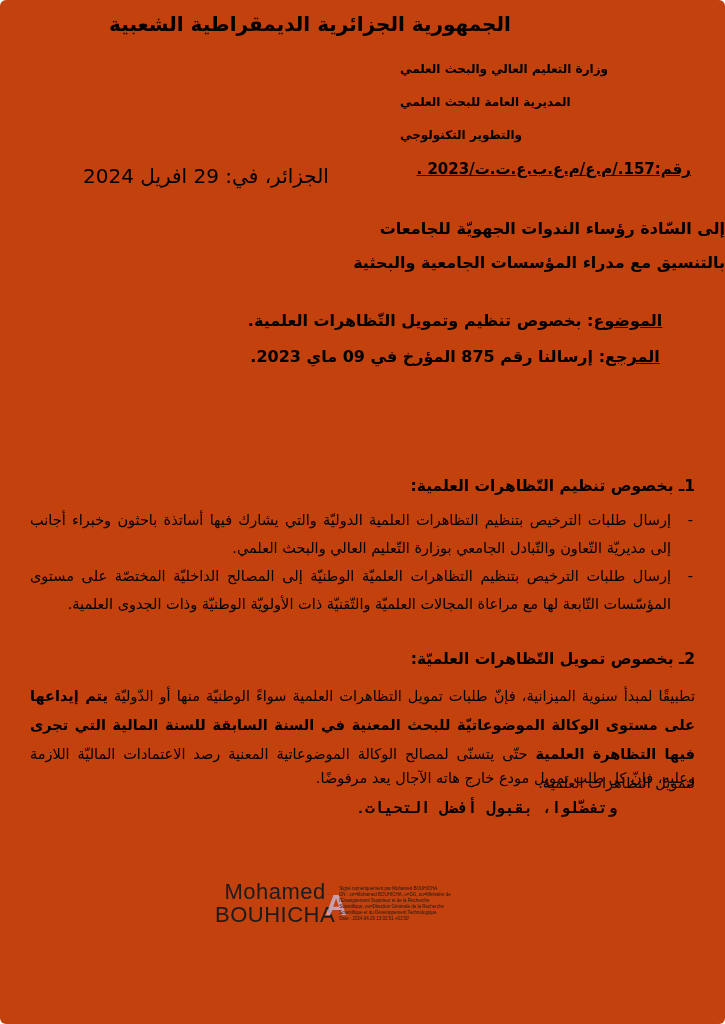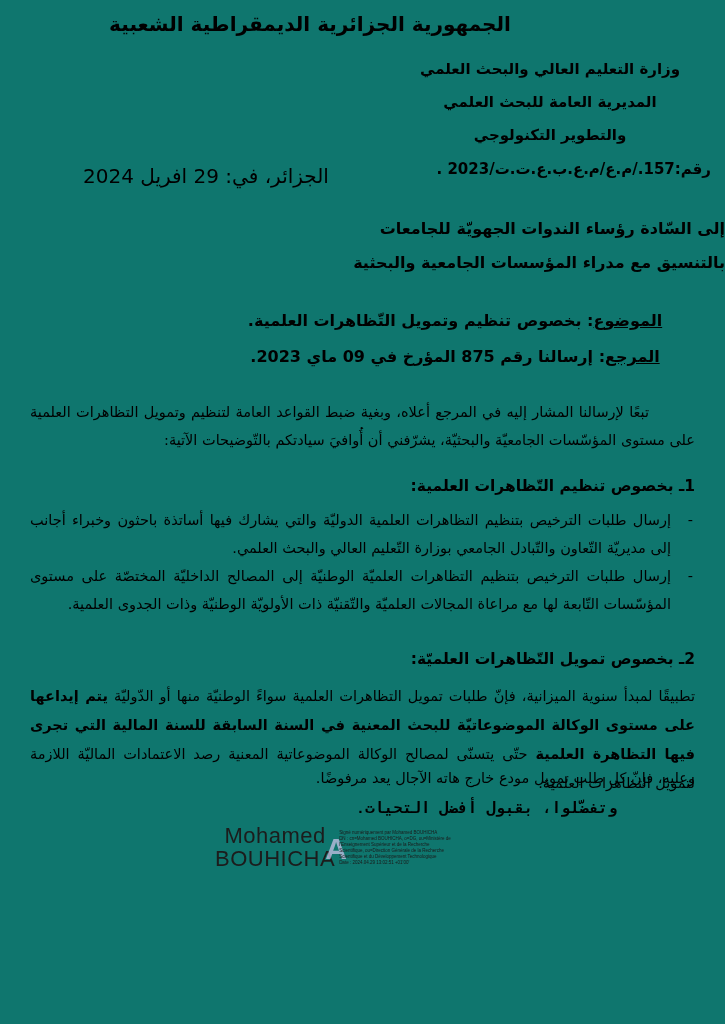--- a/index.html
+++ b/index.html
@@ -1,35 +1,36 @@
 <!DOCTYPE html>
 <html lang="ar" dir="rtl"><head>
 <meta charset="utf-8">
 <style>
   html,body{margin:0;padding:0;background:#ffffff;}
   .page{
     position:relative;
     width:725px;height:1024px;
-    background:#0f766e;
+    background:#c2410c;
     direction:rtl;
     font-family:"DejaVu Sans", sans-serif;
     color:#000;
     overflow:hidden;
+    border-radius:6px;
   }
   .title{
     position:absolute;top:12px;left:60px;width:500px;
     text-align:center;font-weight:bold;font-size:20px;
   }
   .gov-block{
     position:absolute;top:53px;left:400px;width:300px;
-    text-align:center;font-weight:bold;font-size:15px;line-height:33px;
+    text-align:left;font-weight:bold;font-size:12px;line-height:33px;
   }
   .refnum{
-    position:absolute;top:160px;right:14px;
-    font-weight:bold;font-size:15px;
+    position:absolute;top:160px;right:34px;
+    font-weight:bold;font-size:15px;text-decoration:underline;
   }
   .dateline{
     position:absolute;top:164px;left:83px;
     font-size:20px;direction:rtl;
   }
   .addressee{
     position:absolute;top:212px;left:0;width:725px;
     text-align:right;font-weight:bold;font-size:16px;line-height:34px;
   }
   .subject-block{
@@ -65,21 +66,21 @@
   .afterline{
     position:absolute;top:770px;right:30px;
     font-size:14.5px;
     margin-left:16px;
   }
   .closing{
     position:absolute;top:799px;right:108px;
     font-weight:bold;font-size:15.5px;font-family:Liberation Mono, monospace;
   }
   .signature{
-    position:absolute;top:824px;left:215px;width:330px;
+    position:absolute;top:880px;left:215px;width:330px;
     direction:ltr;display:flex;align-items:flex-start;
   }
   .sig-name{
     font-family:"Liberation Sans", sans-serif;
     font-size:22px;line-height:23px;color:#1c1c1c;
     text-align:center;letter-spacing:0.5px;white-space:nowrap;
   }
   .sig-stamp{
     position:relative;margin-left:4px;margin-top:6px;width:170px;
     font-family:"Liberation Sans", sans-serif;
@@ -112,21 +113,20 @@
   <div class="addressee">
     <div>إلى السّادة رؤساء الندوات الجهويّة للجامعات</div>
     <div>بالتنسيق مع مدراء المؤسسات الجامعية والبحثية</div>
   </div>
 
   <div class="subject-block">
     <div><span class="u">الموضوع</span><span>: بخصوص تنظيم وتمويل التّظاهرات العلمية.</span></div>
     <div><span class="u">المرجع</span><span>: إرسالنا رقم 875 المؤرخ في 09 ماي 2023.</span></div>
   </div>
 
-  <div class="intro">تبعًا لإرسالنا المشار إليه في المرجع أعلاه، وبغية ضبط القواعد العامة لتنظيم وتمويل التظاهرات العلمية على مستوى المؤسّسات الجامعيّة والبحثيّة، يشرّفني أن أُوافيَ سيادتكم بالتّوضيحات الآتية:</div>
 
   <div class="sec-heading sec1-heading">1ـ بخصوص تنظيم التّظاهرات العلمية:</div>
 
   <div class="bullets">
     <div class="bullet">
       <span class="dash">-</span>
       <span>إرسال طلبات الترخيص بتنظيم التظاهرات العلمية الدوليّة والتي يشارك فيها أساتذة باحثون وخبراء أجانب إلى مديريّة التّعاون والتّبادل الجامعي بوزارة التّعليم العالي والبحث العلمي.</span>
     </div>
     <div class="bullet">
       <span class="dash">-</span>

